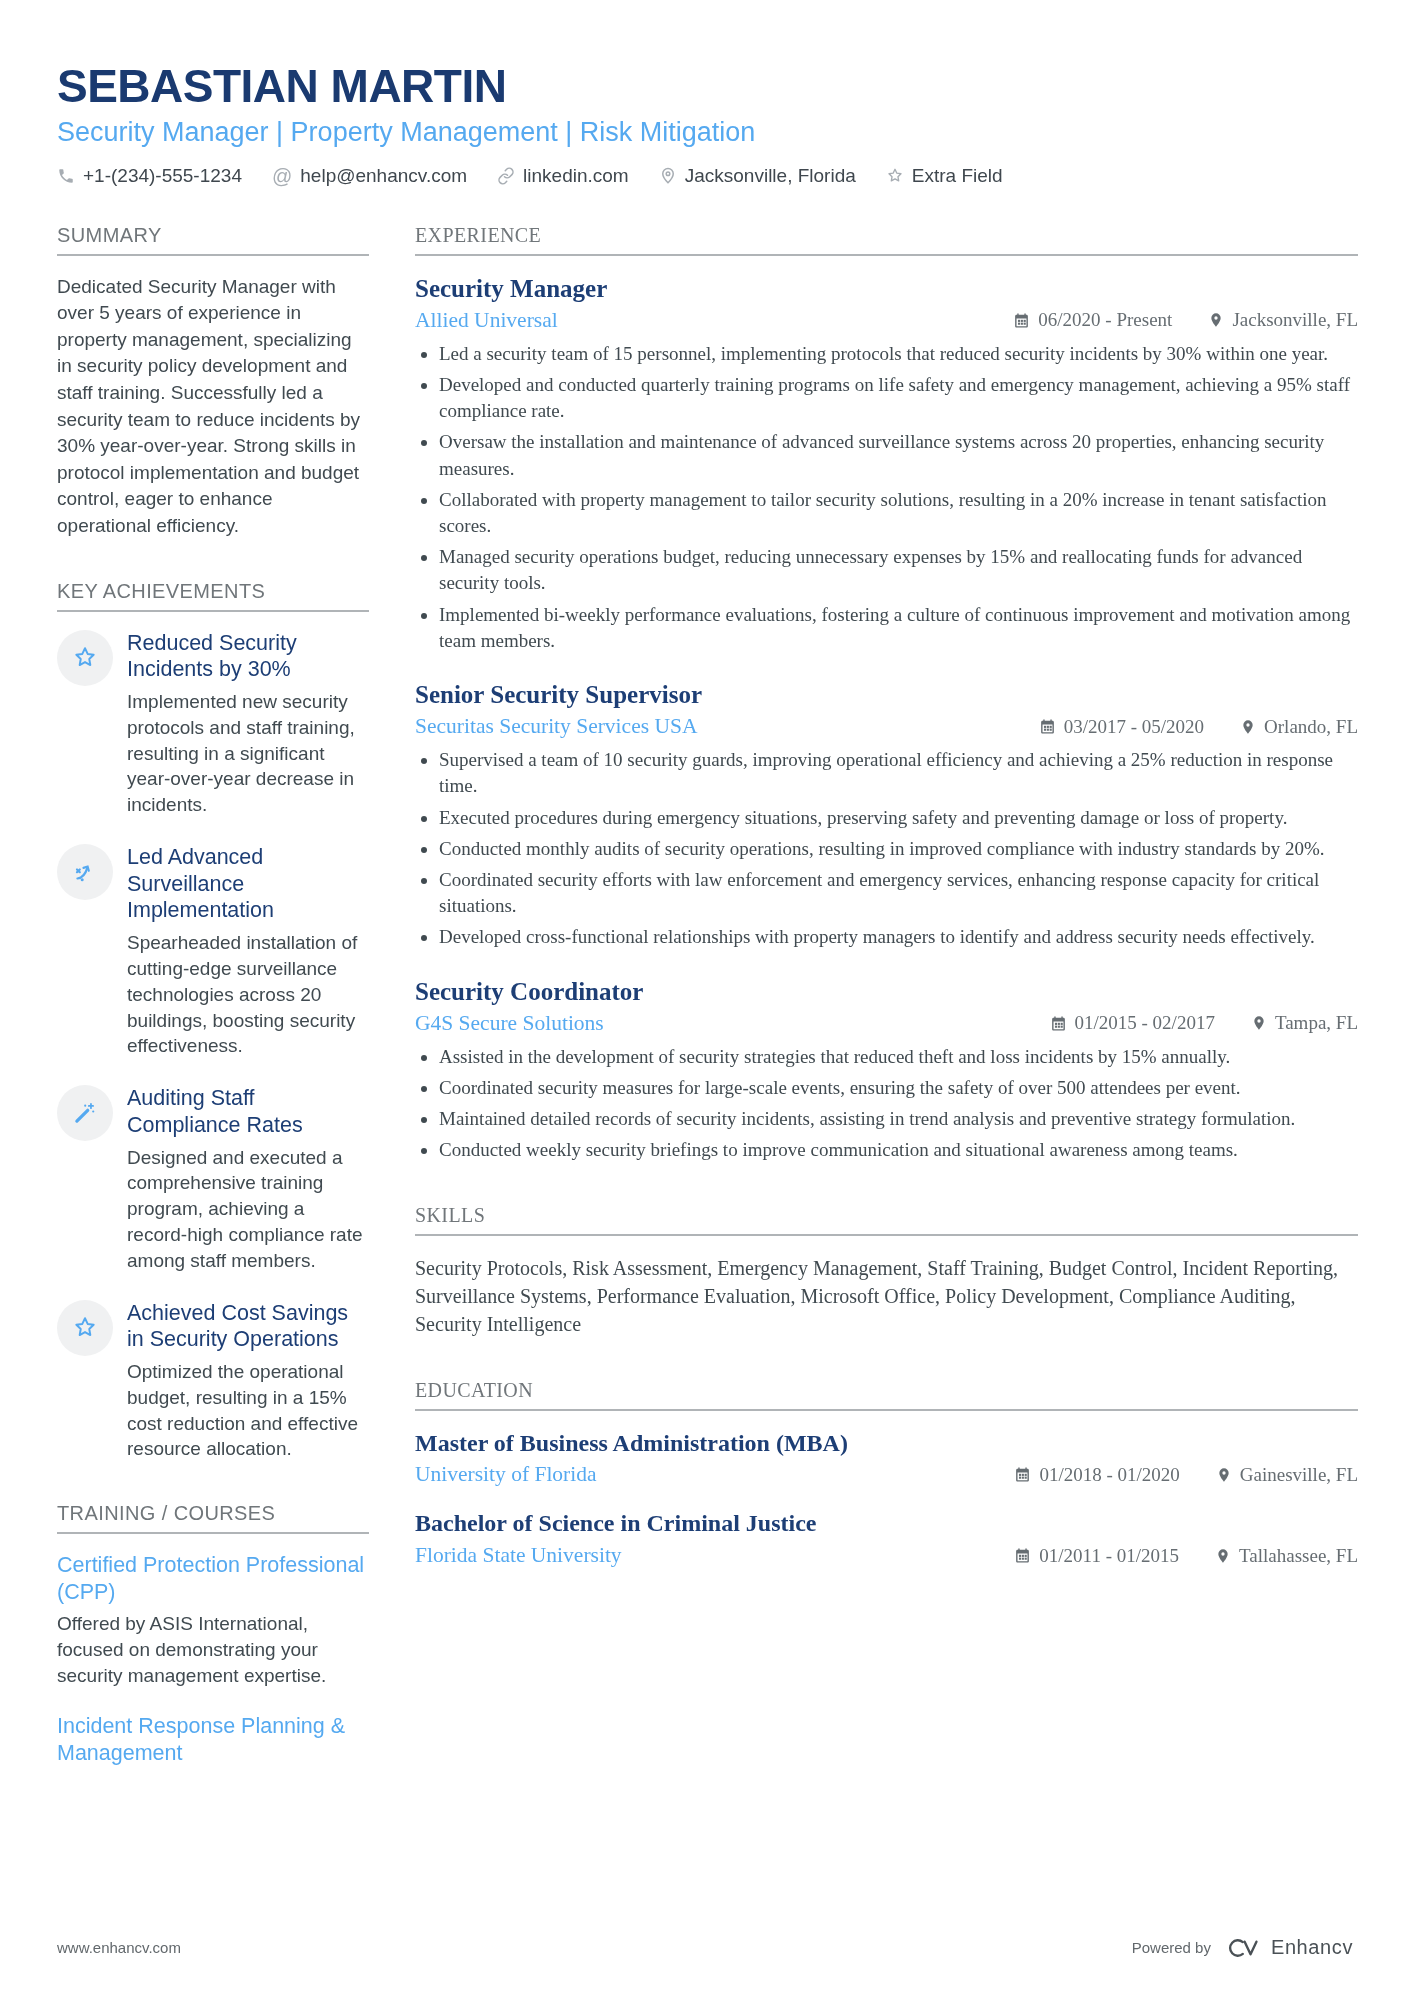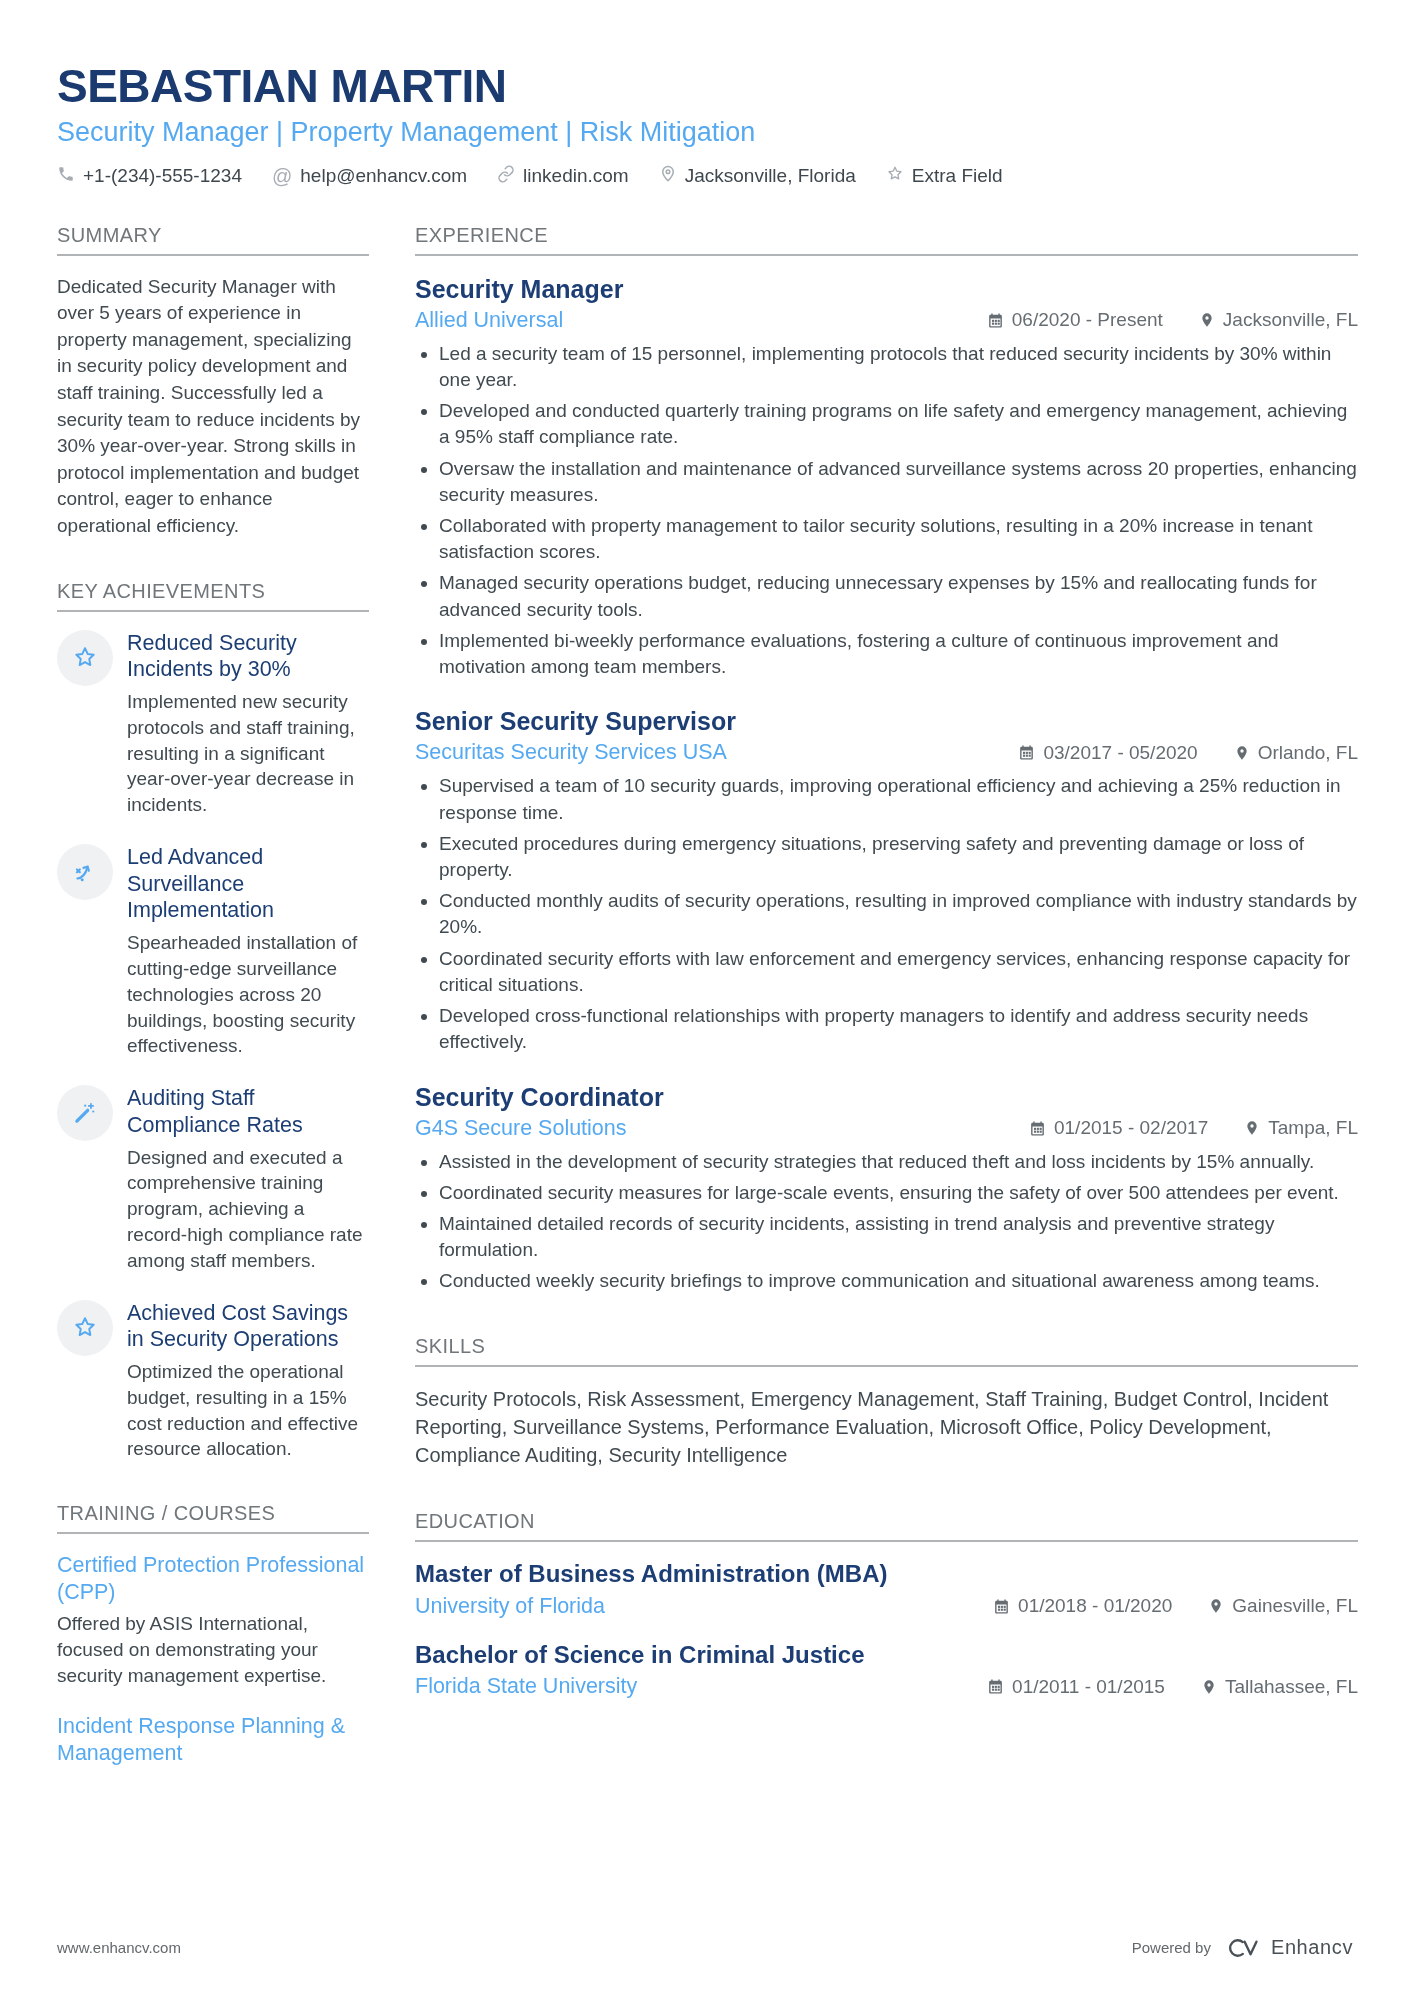--- a/index.html
+++ b/index.html
@@ -11,27 +11,27 @@
     font-family: "Liberation Sans", sans-serif;
     color: #404a50;
   }
   
   .name {
     font-size: 46px; font-weight: 700; color: #1a3a70;
     letter-spacing: -0.5px; margin: 0 0 6px 0; line-height: 1.05;
   }
   .headline { font-size: 27px; color: #55a9f0; line-height: 1.2; margin-bottom: 16px; }
   .contacts { display: flex; align-items: center; gap: 30px; font-size: 19px; color: #3f474e; margin-bottom: 36px; }
-  .contact { display: flex; gap: 8px; }
+  .contact { display: flex; align-items: center; gap: 8px; }
   .cicon { color: #a7adb3; display: inline-flex; }
   .at-glyph { font-size: 20px; color: #a7adb3; }
   
   .columns { display: flex; gap: 46px; }
   .col-left { flex: 0 0 312px; width: 312px; }
-  .col-right { flex: 1; min-width: 0; }
+  .col-right { flex: 1; min-width: 0; font-family: Liberation Serif, serif; }
   .section { margin-bottom: 40px; }
   .section-h {
     font-size: 20px; font-weight: 400; color: #70767a; letter-spacing: 0.4px;
     border-bottom: 2px solid #b0b4b7; padding-bottom: 7px; margin: 0 0 18px 0;
   }
   .body-text { font-size: 19px; line-height: 1.4; margin: 0; color: #404a50; }
   
   .ach-item { display: flex; gap: 14px; margin-bottom: 26px; }
   .ach-icon {
     flex: 0 0 56px; width: 56px; height: 56px; border-radius: 50%;

